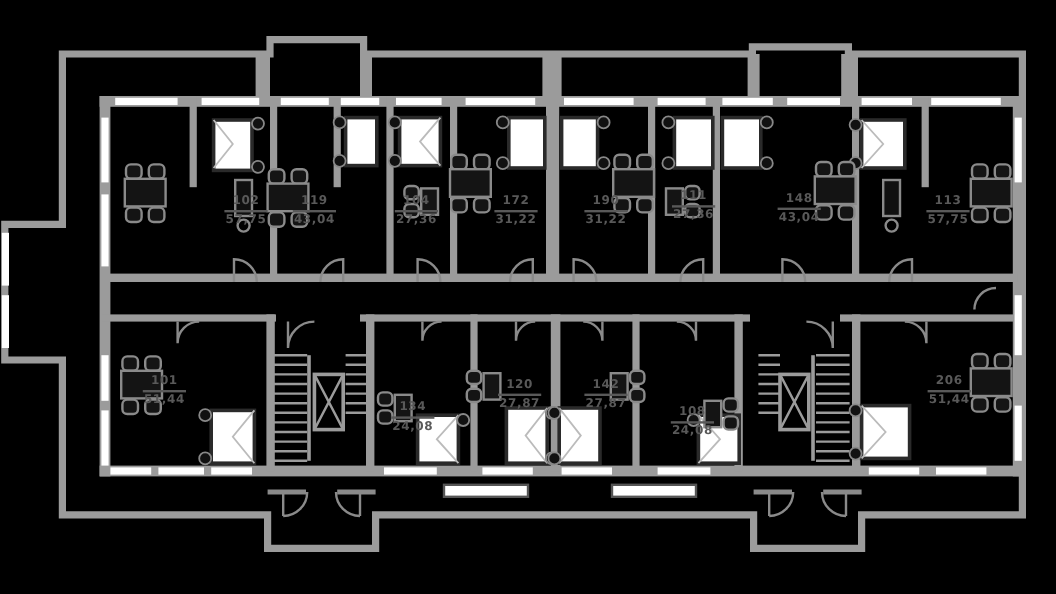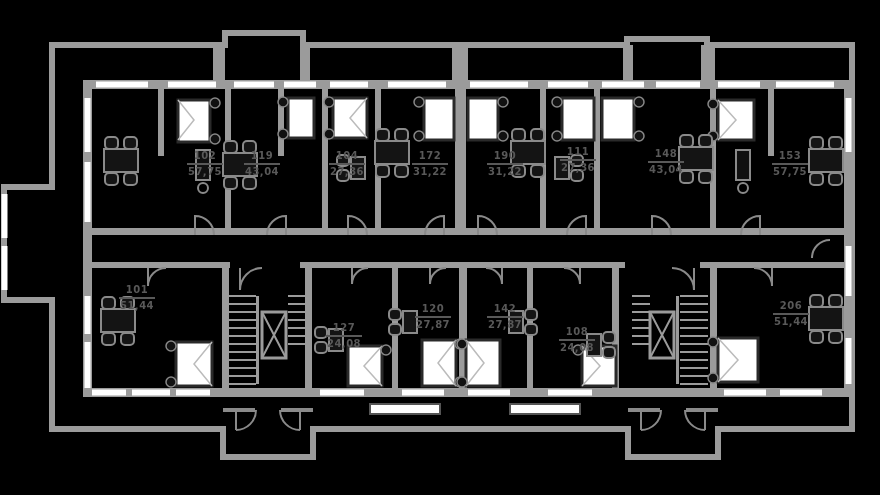--- a/index.html
+++ b/index.html
@@ -1,20 +1,20 @@
 <!DOCTYPE html>
 <html><head>
 <meta charset="utf-8">
 <style>
   html,body{margin:0;padding:0;background:#000;}
   #stage{position:relative;width:880px;height:495px;background:#000;overflow:hidden;
          font-family:"DejaVu Sans",sans-serif;}
   #plan-svg{position:absolute;left:0;top:0;}
   .apt-label{position:absolute;width:56px;text-align:center;color:#595959;
-             font:bold 10px "DejaVu Sans",sans-serif;line-height:12px;letter-spacing:.5px;}
+             font:bold 10px "DejaVu Sans",sans-serif;line-height:12px;letter-spacing:.5px;margin-top:12px;}
   .apt-label .num{display:inline-block;min-width:30px;padding:0 3px 1px 3px;
                   border-bottom:2px solid #595959;}
   .apt-label .area{display:block;padding-top:1px;}
 </style>
 </head>
 <body>
 
 <div id="stage">
 
 <svg id="plan-svg" width="880" height="495" viewBox="0 0 880 495">
@@ -335,21 +335,21 @@
   <g fill="#101010" stroke="#8a8a8a" stroke-width="2">
     <rect x="196" y="150" width="14" height="30"></rect>
     <circle cx="203" cy="188" r="5" fill="#000"></circle>
     <rect x="736" y="150" width="14" height="30"></rect>
     <circle cx="743" cy="188" r="5" fill="#000"></circle>
     <rect x="370" y="404" width="70" height="10" fill="#fff" stroke="#555"></rect>
     <rect x="510" y="404" width="70" height="10" fill="#fff" stroke="#555"></rect>
   </g>
 </svg>
 
-<div class="apt-label" style="left:109px;top:284px">
+<div class="apt-label" style="left:109px;top:300px">
   <span class="num">101</span>
   <span class="area">51,44</span>
 </div>
 <div class="apt-label" style="left:177px;top:150px">
   <span class="num">102</span>
   <span class="area">57,75</span>
 </div>
 <div class="apt-label" style="left:234px;top:150px">
   <span class="num">119</span>
   <span class="area">43,04</span>
@@ -360,21 +360,21 @@
 </div>
 <div class="apt-label" style="left:402px;top:150px">
   <span class="num">172</span>
   <span class="area">31,22</span>
 </div>
 <div class="apt-label" style="left:405px;top:303px">
   <span class="num">120</span>
   <span class="area">27,87</span>
 </div>
 <div class="apt-label" style="left:316px;top:322px">
-  <span class="num">127</span>
+  <span class="num">134</span>
   <span class="area">24,08</span>
 </div>
 <div class="apt-label" style="left:549px;top:326px">
   <span class="num">108</span>
   <span class="area">24,08</span>
 </div>
 <div class="apt-label" style="left:477px;top:303px">
   <span class="num">142</span>
   <span class="area">27,87</span>
 </div>
@@ -384,21 +384,21 @@
 </div>
 <div class="apt-label" style="left:550px;top:146px">
   <span class="num">111</span>
   <span class="area">27,36</span>
 </div>
 <div class="apt-label" style="left:638px;top:148px">
   <span class="num">148</span>
   <span class="area">43,04</span>
 </div>
 <div class="apt-label" style="left:762px;top:150px">
-  <span class="num">153</span>
+  <span class="num">113</span>
   <span class="area">57,75</span>
 </div>
 <div class="apt-label" style="left:763px;top:300px">
   <span class="num">206</span>
   <span class="area">51,44</span>
 </div>
 
 </div>
 
 </body></html>

